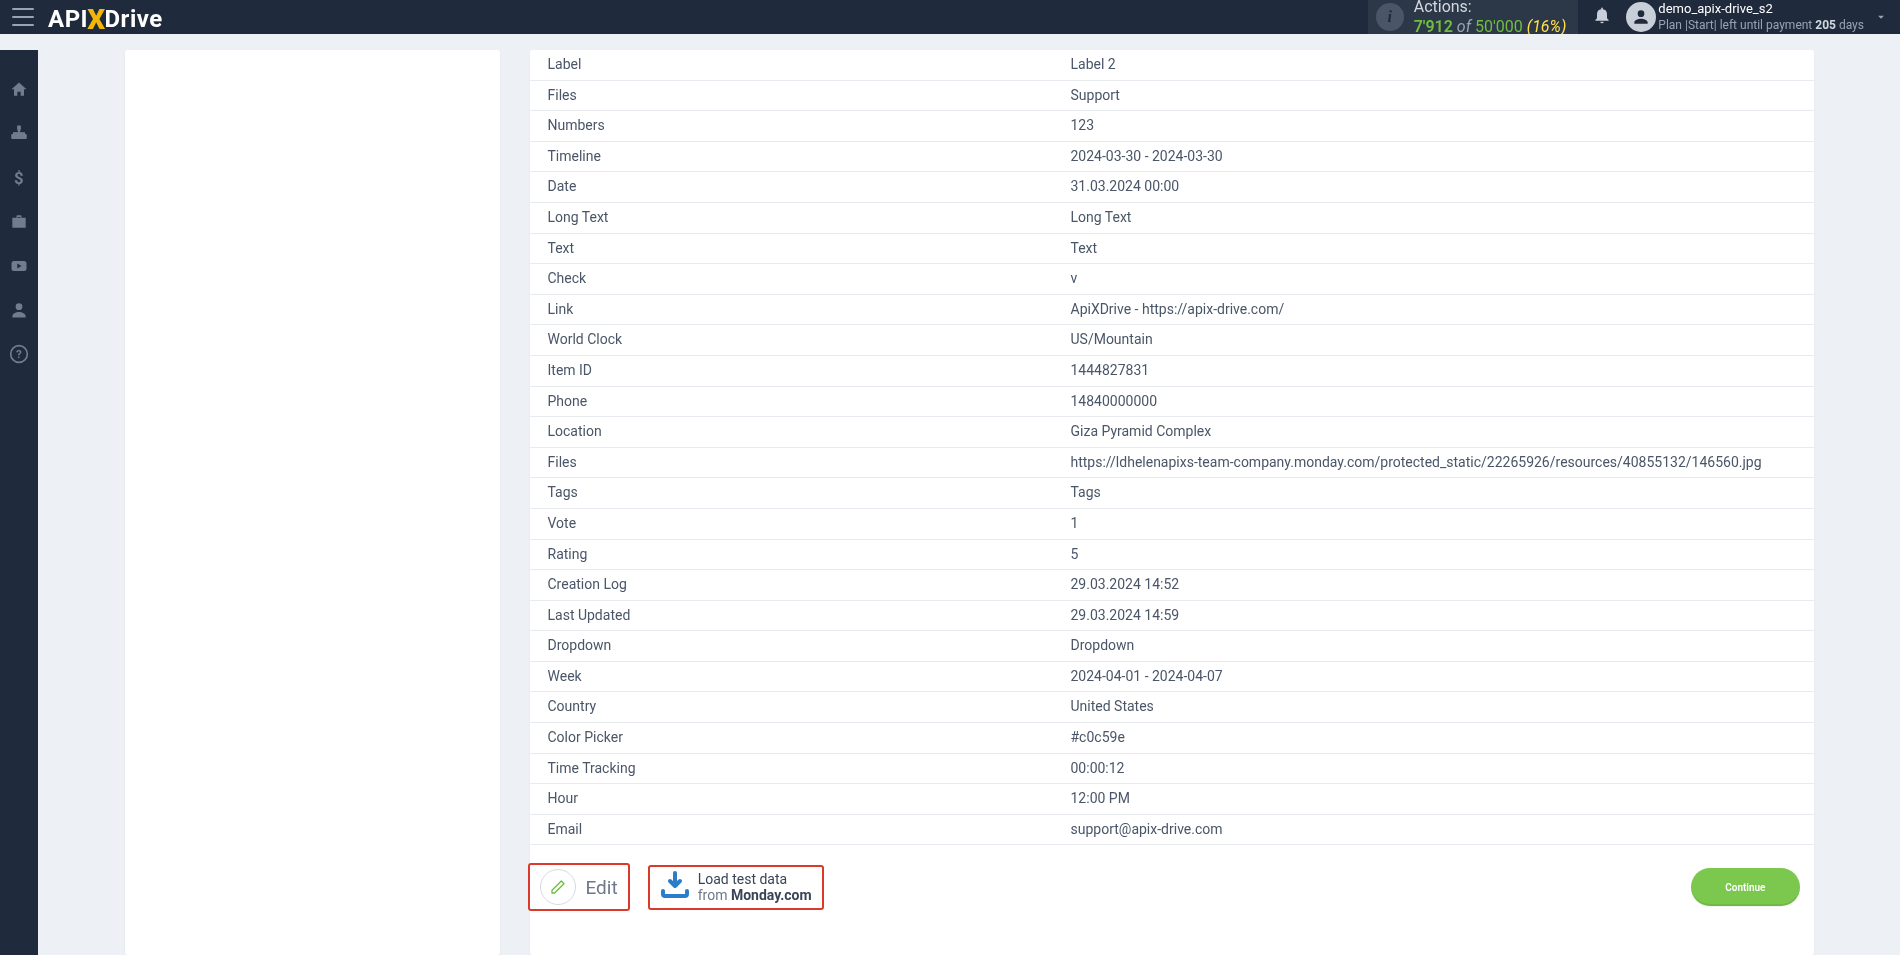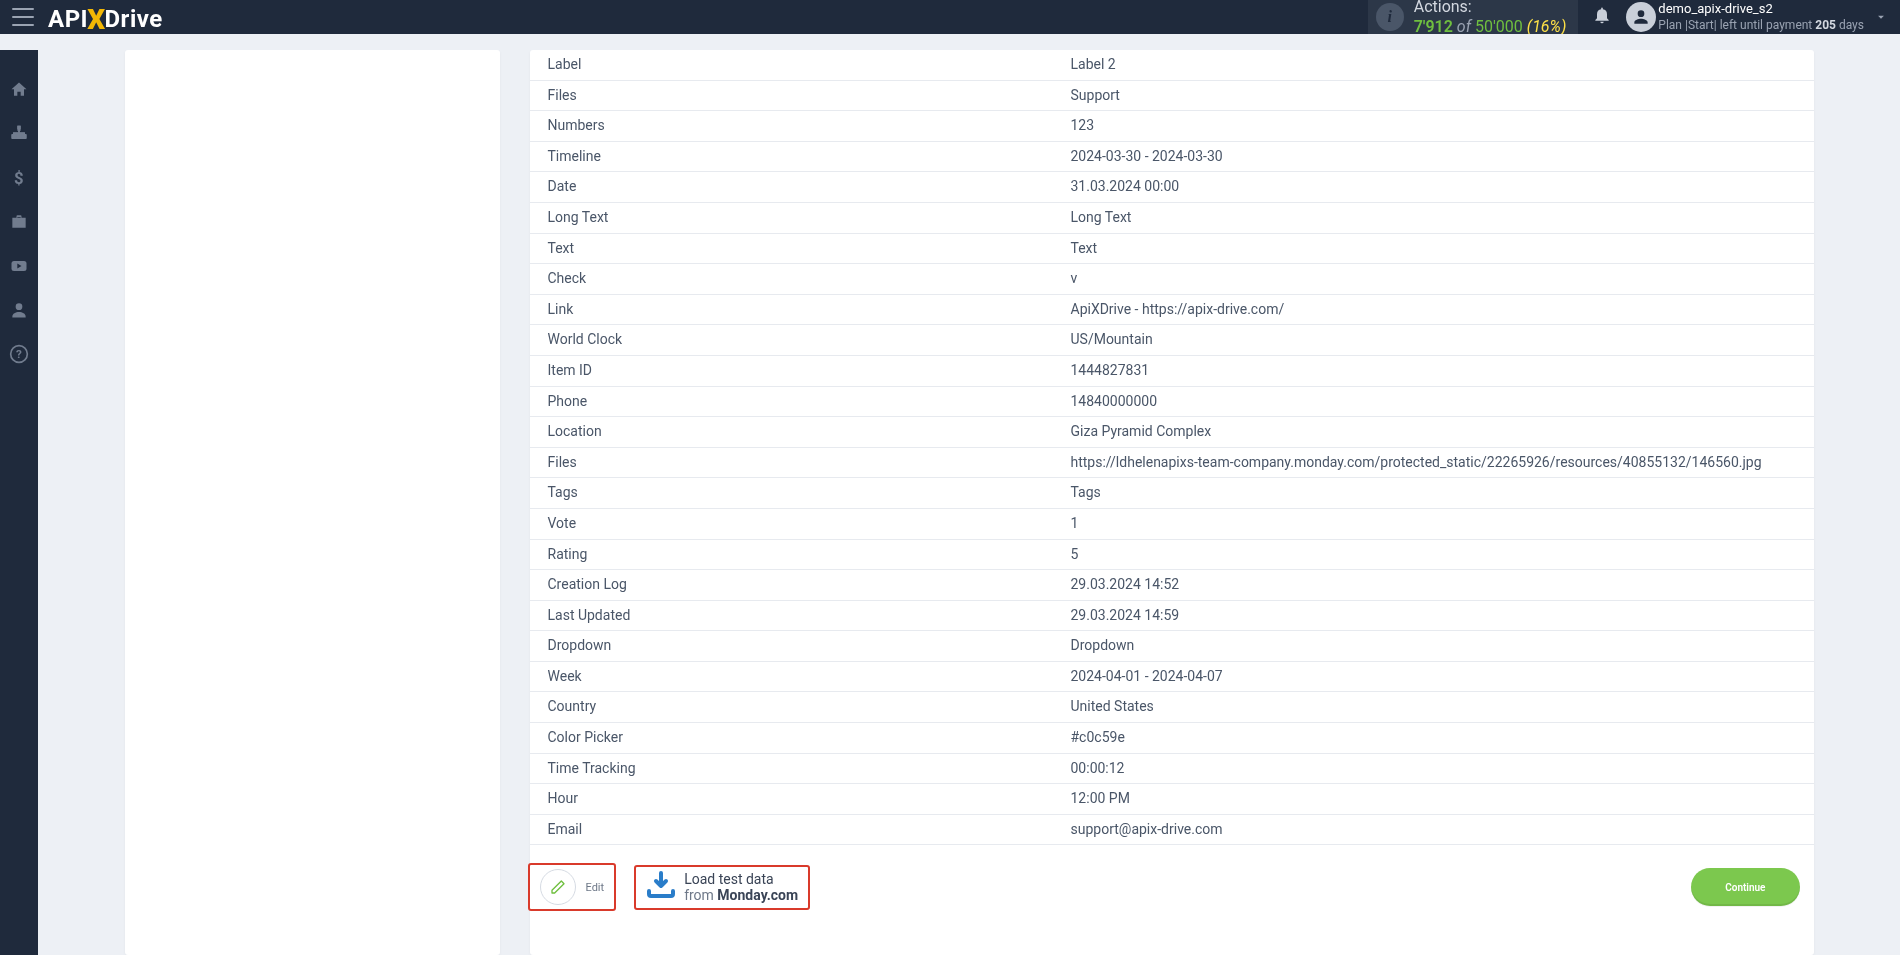--- a/index.html
+++ b/index.html
@@ -38,21 +38,21 @@
 .main-panel { width:1284px; background:#fff; border-radius:3px; padding:0 0 20px 0; box-shadow:0 1px 3px rgba(0,0,0,.05); }
 .content-row { display:flex; padding-top:0; }
 .data-table { width:100%; border-collapse:collapse; }
 .data-table td { padding:5px 16px; font-size:14px; color:#4a5668; border-bottom:1px solid #e7eaef; vertical-align:middle; line-height:1.4; }
 .data-table td.k { width:525px; color:#4a5668; padding-left:18px; }
 .data-table td.v { color:#4a5668; }
 .actions-row { display:flex; align-items:center; padding:18px 0 0 0; gap:18px; }
 .box-highlight { border:2px solid #d93a2b; border-radius:3px; padding:4px 10px; display:flex; align-items:center; gap:10px; }
 .pencil-btn { width:36px; height:36px; border-radius:50%; border:1px solid #d6dbe3; background:#fff; display:flex; align-items:center; justify-content:center; }
 .pencil-btn svg { width:16px; height:16px; stroke:#6fbf3f; }
-.edit-label { font-size:11px; color:#6e7888; }
+.edit-label { font-size:19px; color:#6e7888; }
 .load-box { display:flex; align-items:flex-start; gap:8px; }
 .dl-icon { width:30px; height:28px; position:relative; }
 .load-text { font-size:14px; line-height:1.2; color:#6e7888; }
 .load-text .line1 { color:#3a4456; }
 .load-text .line2 { color:#6e7888; }
 .load-text .line2 b { color:#3a4456; font-weight:700; }
 .continue-btn { margin-left:auto; margin-right:14px; background:#7cc84e; color:#fff; border:none; border-radius:20px; height:38px; padding:12px 34px; font-size:10px; font-weight:600; cursor:pointer; box-shadow:inset 0 -2px 0 rgba(0,0,0,.08), 0 1px 0 rgba(0,0,0,.05); }
 </style>
 </head>
 <body>

